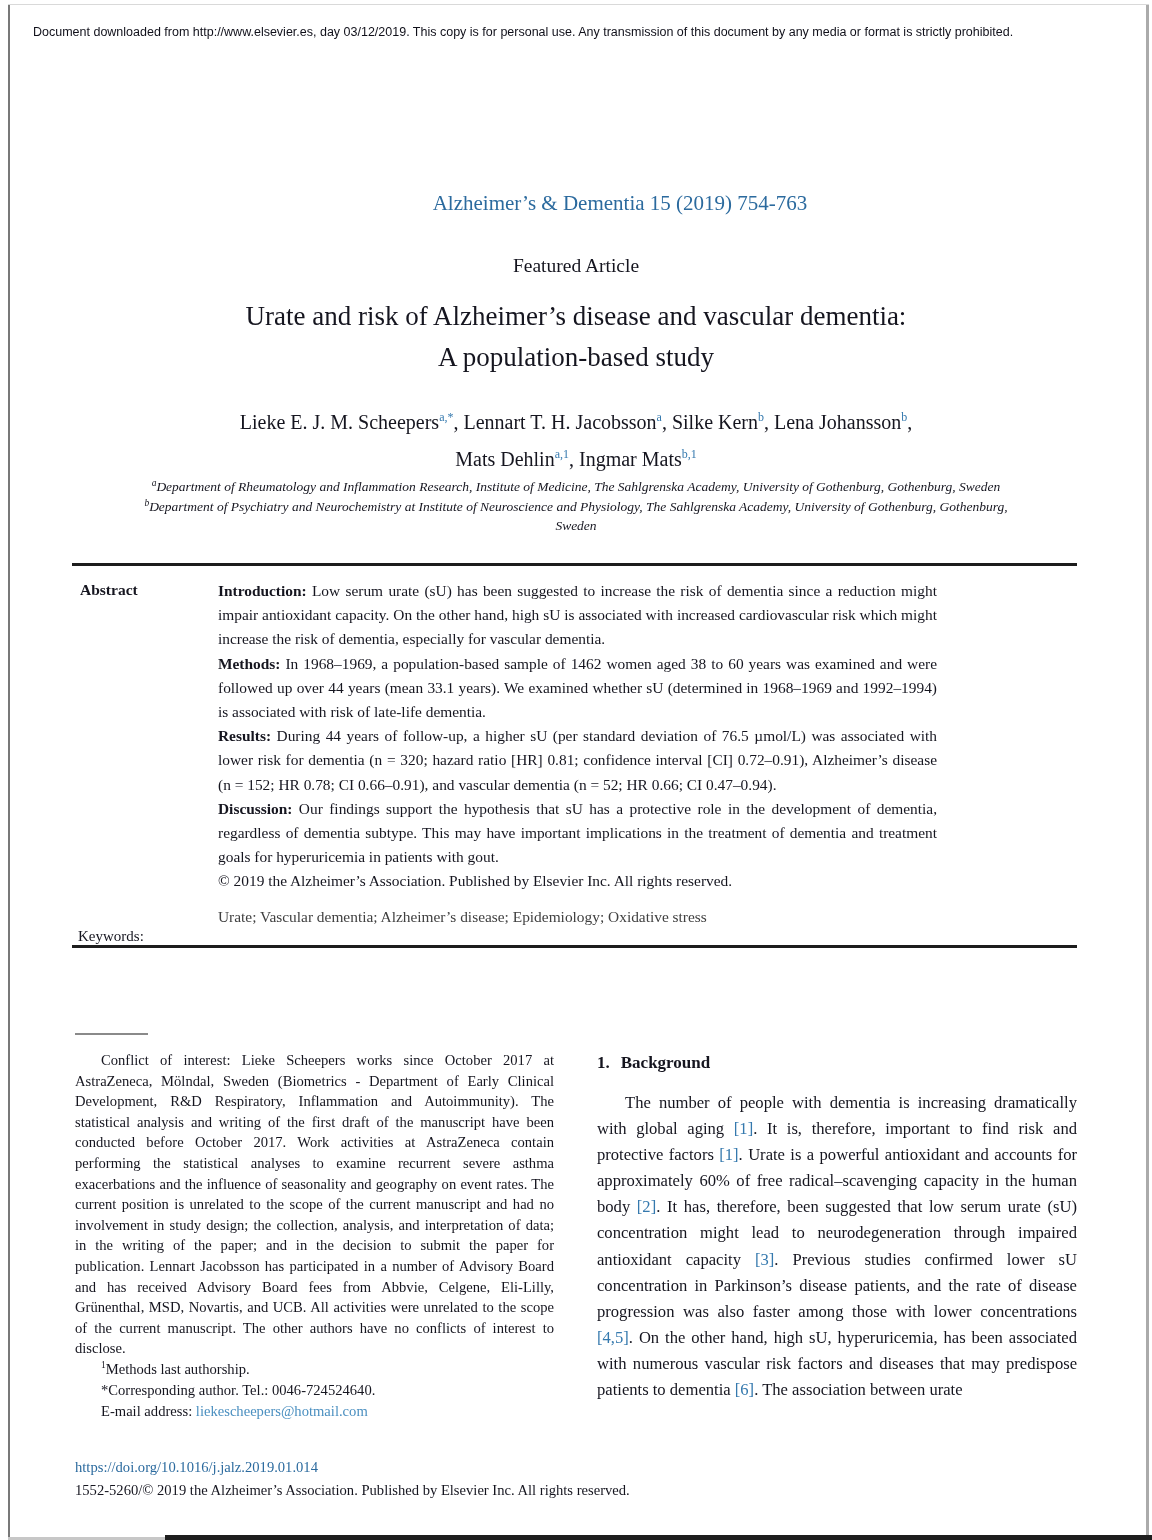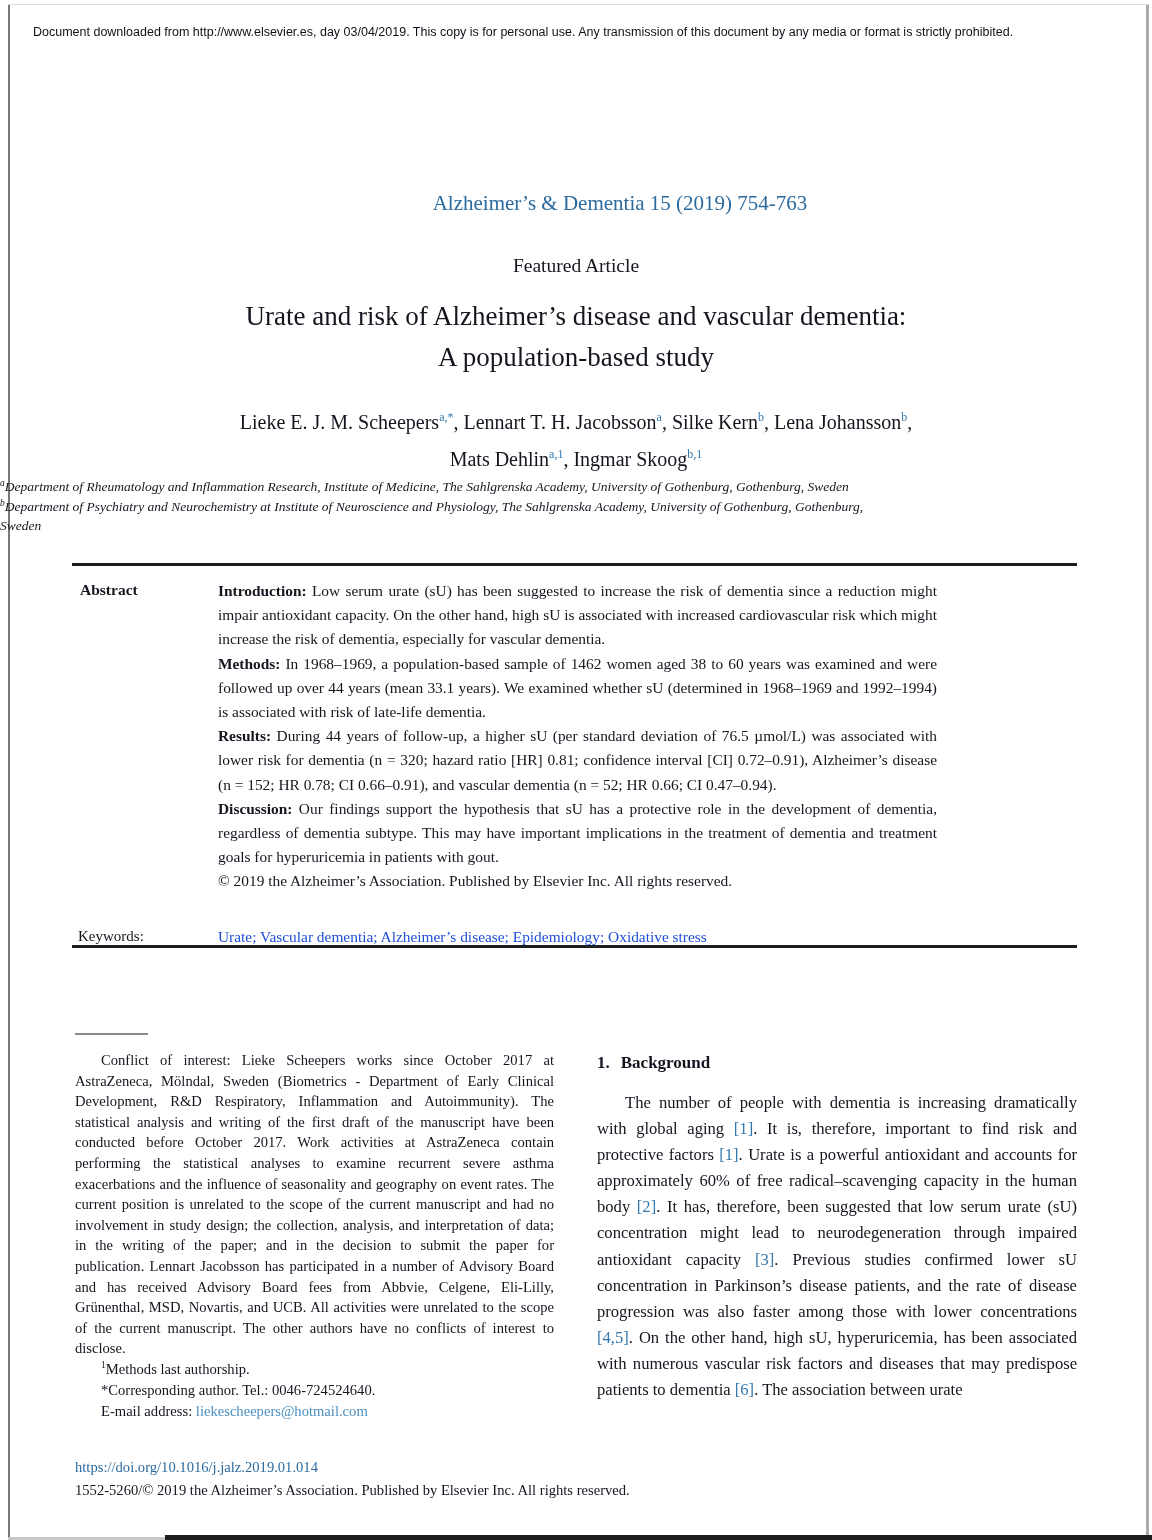--- a/index.html
+++ b/index.html
@@ -23,36 +23,36 @@
   .featured{position:absolute;top:255px;left:0;width:100%;text-align:center;
             font-size:19.5px;color:#15151f;}
 
   .title{position:absolute;top:296px;left:0;width:100%;text-align:center;
          font-size:27px;line-height:41px;color:#15151f;}
 
   .authors{position:absolute;top:404px;left:0;width:100%;text-align:center;
            font-size:20px;line-height:37px;color:#15151f;}
   .authors sup{color:#3579ae;font-size:12px;vertical-align:super;line-height:0;}
 
-  .affils{position:absolute;top:477px;left:0;width:100%;text-align:left;
+  .affils{position:absolute;top:477px;left:0;width:100%;text-align:center;
           font-style:italic;font-size:13.5px;line-height:19.5px;color:#15151f;}
   .affils sup{font-size:9.5px;line-height:0;}
 
   .hrule{position:absolute;left:72px;width:1005px;height:3px;background:#1d1d1d;}
   .rule-top{top:563px;}
   .rule-bottom{top:945px;}
 
   .abstract-label{position:absolute;left:80px;top:581px;font-weight:bold;font-size:15.5px;color:#15151f;}
   .abstract-body{position:absolute;left:218px;top:579px;width:719px;
                  font-size:15.4px;line-height:24.2px;text-align:justify;color:#15151f;}
   .abstract-body .lead{font-weight:bold;}
   .abstract-copyright{text-align:left;}
 
   .kw-label{position:absolute;left:78px;top:928px;font-size:15px;color:#15151f;}
-  .kw-text{position:absolute;left:218px;top:928px;font-size:15.4px;color:#1d4ed8;}
+  .kw-text{position:absolute;left:218px;top:908px;font-size:15.4px;color:#404040;}
 
   .left-col{position:absolute;left:75px;top:1031px;width:479px;color:#15151f;}
   .fn-rule{width:73px;height:2px;background:#8a8a8a;margin:2px 0 15px 0;}
   .fn-para{font-size:14.6px;line-height:20.6px;text-align:justify;text-indent:26px;margin:0;}
   .fn-line{font-size:14.6px;line-height:21.2px;text-indent:26px;margin:0;}
   .fn-line sup{font-size:9.5px;line-height:0;}
 
   .doi-block{position:absolute;left:75px;top:1428px;font-size:14.6px;line-height:23px;margin-top:28px;}
   a.doi-link{color:#2b6a9e;text-decoration:none;}
   a.email-link{color:#4a8fc0;text-decoration:none;}
@@ -66,34 +66,34 @@
 </style>
 </head>
 <body>
 
 <div id="page">
 
   <div class="border-top"></div>
   <div class="border-left"></div>
   <div class="border-right"></div>
 
-  <div class="banner">Document downloaded from http://www.elsevier.es, day 03/04/2019. This copy is for personal use. Any transmission of this document by any media or format is strictly prohibited.</div>
+  <div class="banner">Document downloaded from http://www.elsevier.es, day 03/12/2019. This copy is for personal use. Any transmission of this document by any media or format is strictly prohibited.</div>
 
   <div class="journal">Alzheimer’s &amp; Dementia 15 (2019) 754-763</div>
 
   <div class="featured">Featured Article</div>
 
   <div class="title">
     <div>Urate and risk of Alzheimer’s disease and vascular dementia:</div>
     <div>A population-based study</div>
   </div>
 
   <div class="authors">
     <div><span>Lieke E. J. M. Scheepers</span><sup>a,*</sup><span>, </span><span>Lennart T. H. Jacobsson</span><sup>a</sup><span>, </span><span>Silke Kern</span><sup>b</sup><span>, </span><span>Lena Johansson</span><sup>b</sup><span>,</span></div>
-    <div><span>Mats Dehlin</span><sup>a,1</sup><span>, </span><span>Ingmar Skoog</span><sup>b,1</sup></div>
+    <div><span>Mats Dehlin</span><sup>a,1</sup><span>, </span><span>Ingmar Mats</span><sup>b,1</sup></div>
   </div>
 
   <div class="affils">
     <div><sup>a</sup><span>Department of Rheumatology and Inflammation Research, Institute of Medicine, The Sahlgrenska Academy, University of Gothenburg, Gothenburg, Sweden</span></div>
     <div><sup>b</sup><span>Department of Psychiatry and Neurochemistry at Institute of Neuroscience and Physiology, The Sahlgrenska Academy, University of Gothenburg, Gothenburg,</span></div>
     <div>Sweden</div>
   </div>
 
   <div class="hrule rule-top"></div>
 

